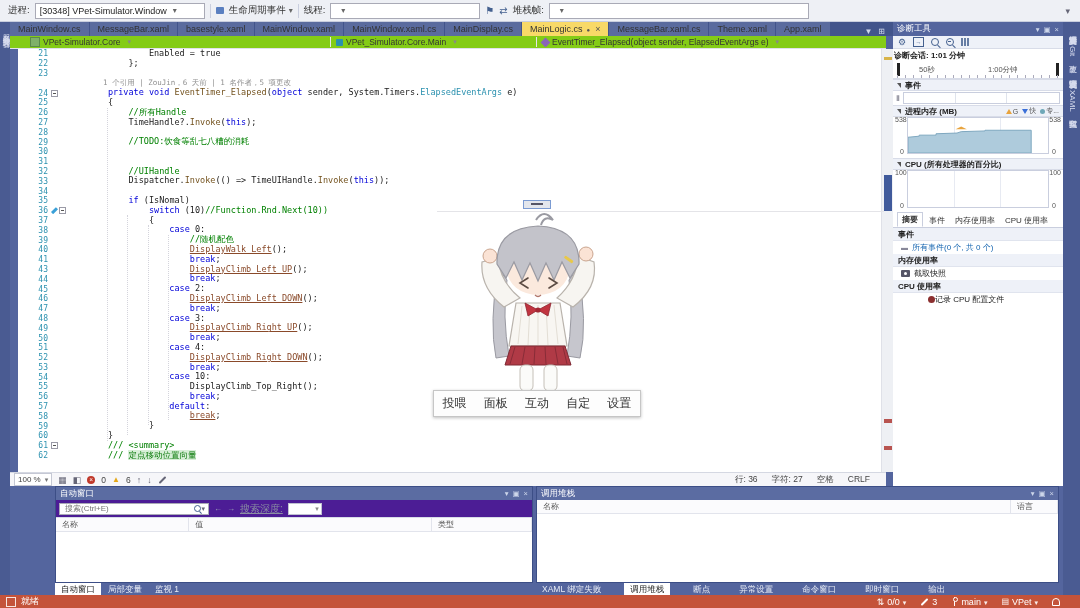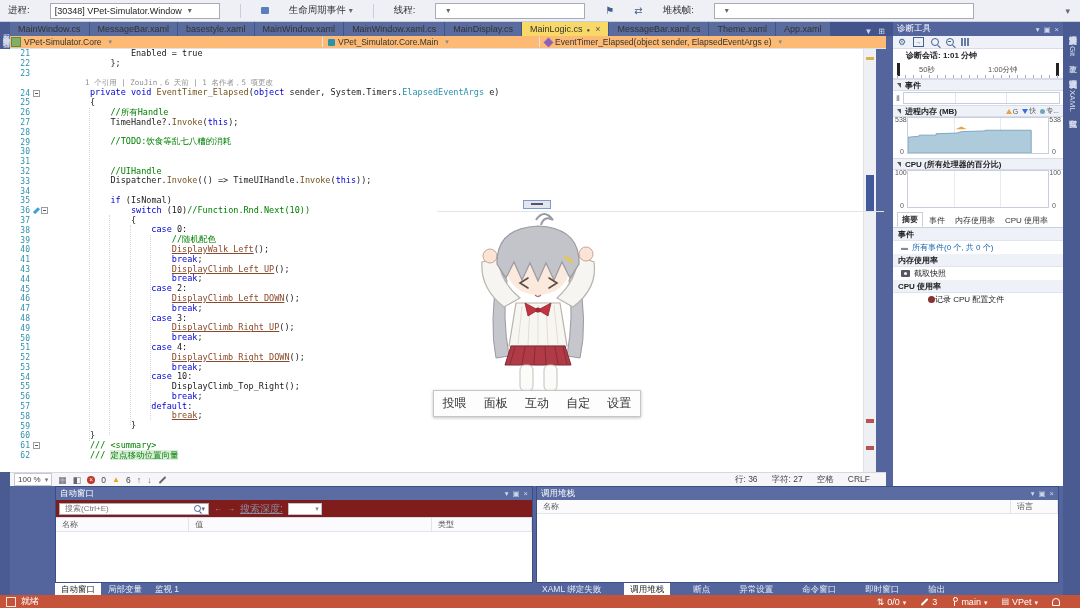--- a/index.html
+++ b/index.html
@@ -1,58 +1,58 @@
 <!DOCTYPE html>
 <html><head>
 <meta charset="utf-8">
 <style>
   html,body{margin:0;padding:0;background:#54659e;font-family:"Liberation Sans",sans-serif;}
   #app{position:relative;width:1080px;height:608px;overflow:hidden;background:#54659e;}
   .abs{position:absolute;}
 
   
   #toolbar{left:0;top:0;width:1080px;height:22px;background:#eef0f5;border-bottom:1px solid #c9cede;
-    display:flex;align-items:center;gap:20px;padding-left:8px;box-sizing:border-box;font-size:9.5px;color:#333;}
+    display:flex;align-items:center;gap:5px;padding-left:8px;box-sizing:border-box;font-size:9.5px;color:#333;}
   .tlabel{color:#333;}
   .combo{background:#fff;border:1px solid #a9aab6;height:14px;display:flex;align-items:center;
     padding:0 4px;font-size:9px;color:#222;white-space:nowrap;}
   .combo::after{content:"▾";color:#666;margin-left:6px;font-size:8px;}
   .tbsep{width:1px;height:14px;background:#c9cede;}
   .tbicon{color:#44608f;font-size:10px;line-height:10px;}
   .tbbtn{display:flex;align-items:center;gap:3px;color:#333;}
   .tbbtn::after{content:"▾";color:#666;font-size:8px;}
   .lcicon{width:8px;height:7px;background:#5a7fc0;border-radius:1px;}
   #tb-overflow{margin-left:auto;margin-right:10px;color:#667;font-size:9px;}
 
   
   #tabwell{left:0;top:22px;width:893px;height:14px;background:#42548b;display:flex;align-items:flex-end;padding-left:10px;box-sizing:border-box;}
   .tab{height:14px;line-height:14px;padding:0 8px;font-size:9px;color:#e7ebf5;background:#5a6b9e;margin-right:1px;white-space:nowrap;display:flex;align-items:center;}
   .tab.active{background:#f8d968;color:#222;}
   .tab .dot::after{content:"●";font-size:6px;margin-left:4px;color:#555;}
   .tab .close::after{content:"×";margin-left:5px;color:#555;font-size:9px;}
   #wellicons{margin-left:auto;margin-right:8px;color:#cfd7ea;font-size:8px;display:flex;gap:6px;}
 
   
-  #breadcrumb{left:10px;top:36px;width:876px;height:13px;background:#fdba74;border-bottom:1px solid #e0e2ea;
-    display:flex;align-items:center;font-size:8.5px;color:#333;box-sizing:border-box;padding:0 1px;gap:11px;}
+  #breadcrumb{left:10px;top:36px;width:876px;height:13px;background:#84cc16;border-bottom:1px solid #e0e2ea;
+    display:flex;align-items:center;font-size:8.5px;color:#333;box-sizing:border-box;padding:0 20px;gap:0;}
   .bc{display:flex;align-items:center;gap:3px;white-space:nowrap;overflow:hidden;}
   .bc::after{content:"▾";color:#888;font-size:7px;margin-left:4px;}
   .bc-proj{width:300px;}
   .bc-type{width:200px;border-left:1px solid #e6e6ec;padding-left:5px;}
   .bc-mem{flex:1;border-left:1px solid #e6e6ec;padding-left:5px;}
   .ic-proj{width:8px;height:8px;background:#7fb069;border:1px solid #5b8a4a;}
   .ic-type{width:7px;height:7px;background:#2b91af;border-radius:1px;}
   .ic-mem{width:7px;height:7px;background:#8a63b8;transform:rotate(45deg);}
 
   
   #leftstrip{left:0;top:22px;width:10px;height:573px;background:#4a5b92;}
   #leftstrip .vtab{writing-mode:vertical-rl;font-size:7.5px;color:#d8ddef;margin:6px 1px;letter-spacing:1px;}
 
   
-  #editor{left:0;top:49px;width:876px;height:423px;background:#fff;overflow:hidden;}
+  #editor{left:18px;top:49px;width:876px;height:423px;background:#fff;overflow:hidden;}
   #code{position:absolute;left:0;top:0;right:12px;}
   .crow{height:9.8px;display:flex;align-items:center;}
   .ln{width:30px;text-align:right;padding-right:3px;font-family:"DejaVu Sans Mono",monospace;font-size:8px;color:#2b91af;flex:none;}
   .fold{width:16px;flex:none;display:flex;align-items:center;gap:1px;}
   .foldbox{width:7px;height:7px;border:1px solid #9a9aa6;background:#fff;position:relative;box-sizing:border-box;}
   .foldbox::after{content:"";position:absolute;left:1px;top:2px;width:3px;height:1px;background:#555;}
   .lnmark{width:7px;height:7px;background:#3aa0d8;clip-path:polygon(0 70%,70% 0,100% 30%,30% 100%);}
   .pre{font-family:"DejaVu Sans Mono",monospace;font-size:8.5px;line-height:9.8px;white-space:pre;}
   .tk-p{color:#1b1b1b;} .tk-k{color:#0000d8;} .tk-t{color:#2b91af;} .tk-m{color:#74531f;}
   .tk-c{color:#008000;} .tk-u{color:#8a4a2a;text-decoration:underline;}
@@ -89,21 +89,21 @@
   #diagtitle .wicons{margin-left:auto;display:flex;gap:4px;color:#cdd6ea;font-size:7.5px;}
   #diagbody{position:absolute;left:0;top:14px;width:170px;height:450px;background:#fff;font-size:8px;color:#333;}
   .drow{position:absolute;left:0;width:170px;box-sizing:border-box;}
   #dtoolbar{top:0;height:13px;background:#eef1f8;border-bottom:1px solid #d8dce8;display:flex;align-items:center;gap:7px;padding:0 5px;}
   .gear{color:#44608f;font-size:9px;line-height:9px;}
   .exp{width:9px;height:8px;border:1px solid #44608f;font-size:6px;color:#44608f;text-align:center;line-height:8px;}
   .mag{width:6px;height:6px;border:1px solid #44608f;border-radius:50%;position:relative;}
   .mag::after{content:"";position:absolute;width:4px;height:1px;background:#44608f;right:-3px;bottom:-2px;transform:rotate(45deg);}
   .mag.minus::before{content:"";position:absolute;left:1px;top:2px;width:3px;height:1px;background:#44608f;}
   .chs{width:9px;height:8px;background:linear-gradient(to right,#44608f 2px,transparent 2px,transparent 3px,#44608f 3px 5px,transparent 5px 6px,#44608f 6px 8px,transparent 8px);opacity:.8;}
-  #dsession{top:13px;height:12px;display:flex;align-items:center;padding:0 13px;font-weight:bold;color:#222;}
+  #dsession{top:13px;height:12px;display:flex;align-items:center;padding:0 1px;font-weight:bold;color:#222;}
   #druler{top:25px;height:18px;border-bottom:1px solid #d8dce8;background:#fff;}
   .rbar{position:absolute;top:2px;width:3px;height:13px;background:#222;}
   .rtick{position:absolute;top:4px;font-size:7.5px;color:#555;}
   .rticks{position:absolute;bottom:0;left:4px;right:4px;height:3px;
     background:repeating-linear-gradient(to right,#aab 0 1px,transparent 1px 8px);}
   .dhdr{height:12px;background:#eef1f8;border-top:1px solid #d8dce8;border-bottom:1px solid #d8dce8;
     display:flex;align-items:center;gap:4px;padding:0 4px;font-weight:bold;color:#222;}
   .dhdr .tri{width:0;height:0;border-left:4px solid transparent;border-top:5px solid #555;}
   #devhdr{top:43px;}
   #devstrip{top:55px;height:14px;display:flex;align-items:center;padding:0 3px;gap:3px;}
@@ -139,21 +139,21 @@
 
   
   #rightstrip{left:1063px;top:22px;width:17px;height:573px;background:#4a5b92;display:flex;flex-direction:column;align-items:center;}
   .vtab2{writing-mode:vertical-rl;font-size:8px;color:#d8ddef;margin:8px 0;white-space:nowrap;}
 
   
   .toolwin{background:#fff;border:1px solid #3c4e86;box-sizing:border-box;}
   .twtitle{height:13px;background:#5b6ca2;color:#fff;font-size:8.5px;display:flex;align-items:center;padding:0 4px;}
   .twtitle .wicons{margin-left:auto;display:flex;gap:4px;color:#cdd6ea;font-size:7.5px;}
   #autos{left:55px;top:486px;width:478px;height:97px;}
-  #autosearch{height:17px;background:#7f1d1d;display:flex;align-items:center;gap:5px;padding:0 3px;border-bottom:1px solid #d8dce8;}
+  #autosearch{height:17px;background:#4c1d95;display:flex;align-items:center;gap:5px;padding:0 3px;border-bottom:1px solid #d8dce8;}
   .searchbox{width:150px;height:12px;background:#fff;border:1px solid #a9aab6;display:flex;align-items:center;font-size:8px;color:#999;padding:0 3px;box-sizing:border-box;}
   .searchbox input{border:none;outline:none;flex:1;font-size:8px;color:#555;font-family:"Liberation Sans",sans-serif;background:transparent;min-width:0;}
   .sbmag{width:5px;height:5px;border:1px solid #44608f;border-radius:50%;position:relative;flex:none;}
   .sbmag::after{content:"";position:absolute;width:3px;height:1px;background:#44608f;right:-2px;bottom:-2px;transform:rotate(45deg);}
   .sbcaret{color:#667;font-size:7px;}
   .navarrows{color:#9aa0b4;font-size:8px;}
   .depthlabel{color:#8a8fa2;font-size:10px;text-decoration:underline;}
   .minicombo{width:34px;height:12px;background:#fff;border:1px solid #bfc2d0;display:flex;align-items:center;justify-content:flex-end;padding:0 2px;box-sizing:border-box;}
   .minicombo::after{content:"▾";font-size:7px;color:#888;}
   .colhdr{height:13px;display:flex;border-bottom:1px solid #e2e4ec;background:#fbfbfd;}

